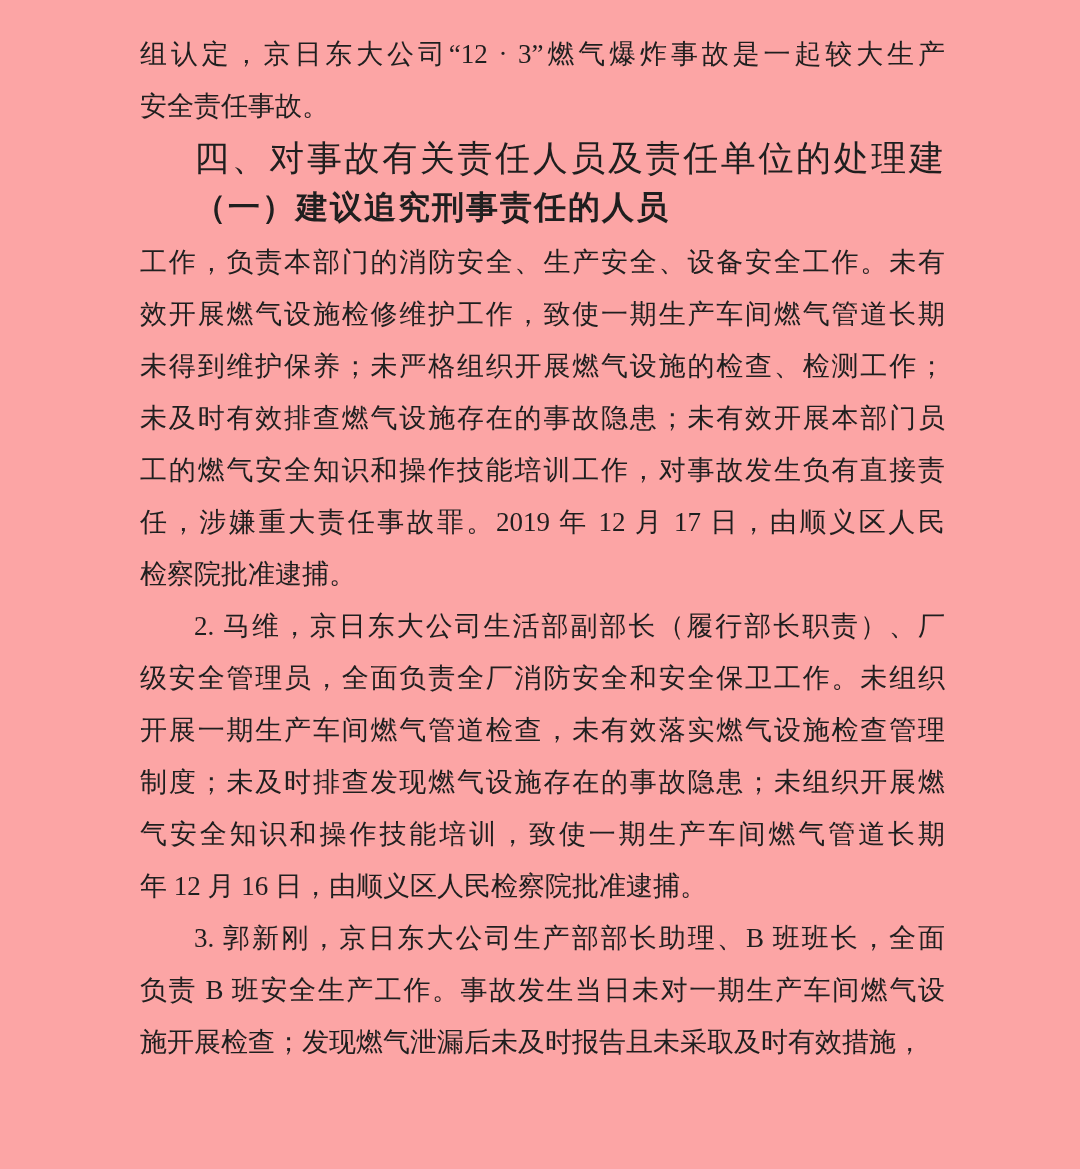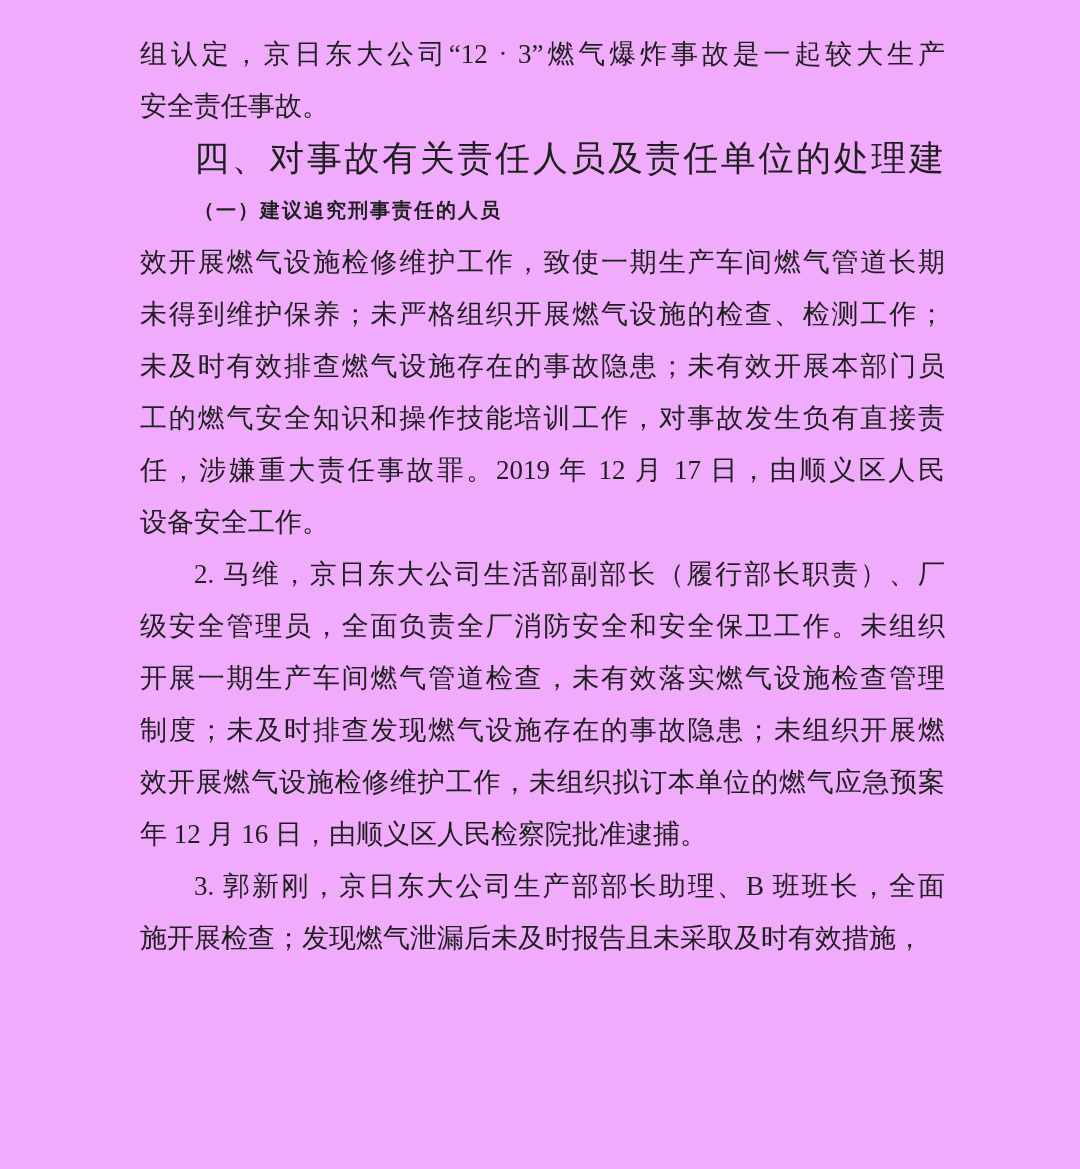--- a/index.html
+++ b/index.html
@@ -10,21 +10,21 @@
     width: 1080px;
     height: 1169px;
     background: #ffffff;
     overflow: hidden;
   }
   .page {
     box-sizing: border-box;
     width: 1080px;
     height: 1169px;
     padding: 28px 135px 0 140px;
-    background: #f0abfc;
+    background: #fca5a5;
   }
   .block { margin: 0; }
   .line {
     font-family: "Liberation Serif", "DejaVu Serif", serif;
     font-size: 27px;
     line-height: 52px;
     height: 52px;
     color: #1f1f1f;
     text-align: justify;
     text-align-last: justify;
@@ -36,23 +36,23 @@
   .line.last {
     text-align-last: left;
   }
   .block.heading .line {
     font-family: "Liberation Sans", "DejaVu Sans", sans-serif;
     font-weight: 400;
     font-size: 35px;
     letter-spacing: 1px;
   }
   .block.subheading .line {
-    font-family: Liberation Serif, serif;
+    font-family: Liberation Mono, monospace;
     font-weight: 600;
-    font-size: 20px;
+    font-size: 32px;
     letter-spacing: 2px;
   }
 </style>
 </head>
 <body>
 
 <div class="page">
   <section class="block body">
       <div class="line">组认定，京日东大公司“12 · 3”燃气爆炸事故是一起较大生产</div>
       <div class="line last">安全责任事故。</div>
@@ -60,34 +60,36 @@
 
   <section class="block heading">
       <div class="line indent last">四、对事故有关责任人员及责任单位的处理建议</div>
     </section>
 
   <section class="block subheading">
       <div class="line indent last">（一）建议追究刑事责任的人员</div>
     </section>
 
   <section class="block body">
+      <div class="line">工作，负责本部门的消防安全、生产安全、设备安全工作。未有</div>
       <div class="line">效开展燃气设施检修维护工作，致使一期生产车间燃气管道长期</div>
       <div class="line">未得到维护保养；未严格组织开展燃气设施的检查、检测工作；</div>
       <div class="line">未及时有效排查燃气设施存在的事故隐患；未有效开展本部门员</div>
       <div class="line">工的燃气安全知识和操作技能培训工作，对事故发生负有直接责</div>
       <div class="line">任，涉嫌重大责任事故罪。2019 年 12 月 17 日，由顺义区人民</div>
-      <div class="line last">设备安全工作。</div>
+      <div class="line last">检察院批准逮捕。</div>
     </section>
 
   <section class="block body">
       <div class="line indent">2. 马维，京日东大公司生活部副部长（履行部长职责）、厂</div>
       <div class="line">级安全管理员，全面负责全厂消防安全和安全保卫工作。未组织</div>
       <div class="line">开展一期生产车间燃气管道检查，未有效落实燃气设施检查管理</div>
       <div class="line">制度；未及时排查发现燃气设施存在的事故隐患；未组织开展燃</div>
-      <div class="line">效开展燃气设施检修维护工作，未组织拟订本单位的燃气应急预案</div>
+      <div class="line">气安全知识和操作技能培训，致使一期生产车间燃气管道长期</div>
       <div class="line last">年 12 月 16 日，由顺义区人民检察院批准逮捕。</div>
     </section>
 
   <section class="block body">
       <div class="line indent">3. 郭新刚，京日东大公司生产部部长助理、B 班班长，全面</div>
+      <div class="line">负责 B 班安全生产工作。事故发生当日未对一期生产车间燃气设</div>
       <div class="line last">施开展检查；发现燃气泄漏后未及时报告且未采取及时有效措施，</div>
     </section>
 </div>
 
 </body></html>

